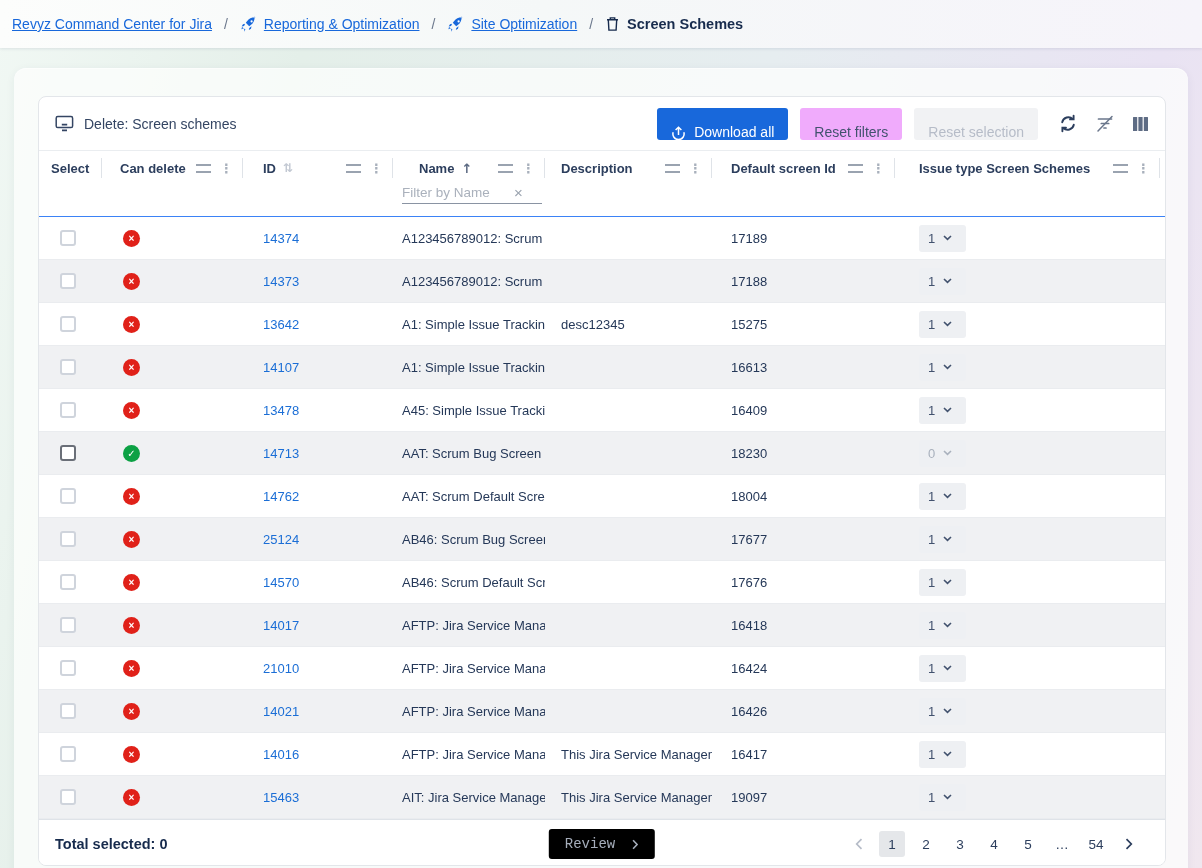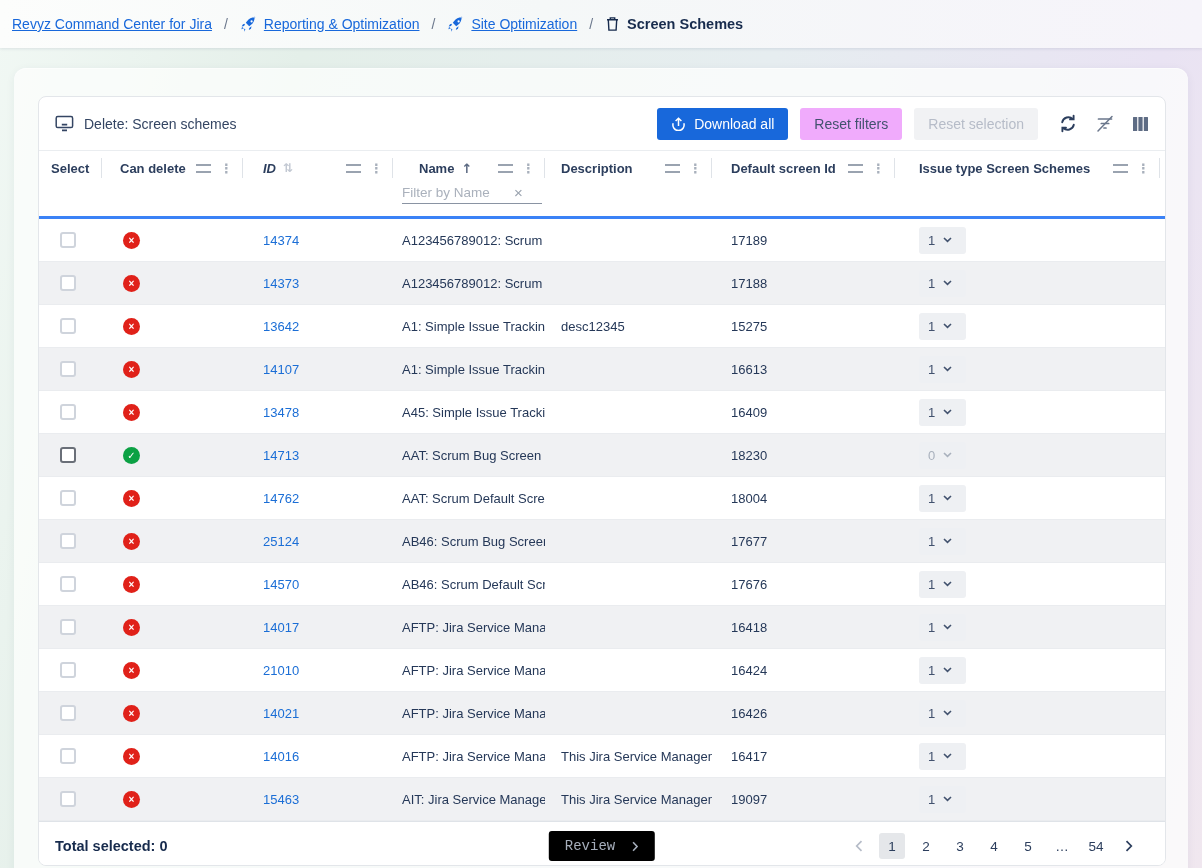--- a/index.html
+++ b/index.html
@@ -34,44 +34,44 @@
   .card {
     position:absolute; left:24px; top:28px; width:1128px; height:770px;
     background:#fff; border:1px solid #e3e6ea; border-radius:8px;
     display:flex; flex-direction:column; overflow:hidden;
   }
 
   
   .toolbar { height:54px; min-height:54px; border-bottom:1px solid #eaedf0; display:flex; align-items:center; padding:0 16px; }
   .card-title { display:flex; align-items:center; gap:10px; font-size:14px; color:#344563; }
   .toolbar-right { margin-left:auto; display:flex; align-items:center; gap:12px; }
-  .btn { height:32px; border:none; border-radius:3px; font-size:14px; padding:0 14px; cursor:pointer; display:flex; align-items:center; gap:8px; font-family:inherit; }
+  .btn { height:32px; border:none; border-radius:3px; font-size:14px; padding:0 14px; cursor:pointer; display:flex; align-items:flex-end; gap:8px; font-family:inherit; }
   .btn-primary { background:#1868db; color:#fff; font-weight:500; }
   .btn-subtle { background:#f0abfc; color:#42526e; }
   .btn-disabled { background:#f1f2f4; color:#b6bcc8; cursor:default; }
   .tool-icons { display:flex; align-items:center; gap:17px; margin-left:8px; }
   .icon-btn { background:none; border:none; cursor:pointer; display:flex; align-items:center; padding:0; }
 
   
-  .thead { border-bottom:3px solid #3b82f6; }
+  .thead { border-bottom:1px solid #3b82f6; }
   .hrow { display:flex; height:34px; align-items:center; }
   .hcell { display:flex; align-items:center; position:relative; height:100%; font-size:13px; font-weight:bold; color:#2c3e5d; }
   .hcell::after { content:""; position:absolute; right:0; top:7px; height:20px; width:1px; background:#dfe3e8; }
   .hlabel { white-space:nowrap; }
   .hicons { margin-left:auto; display:flex; align-items:center; gap:9px; padding-right:10px; }
   .ifilter { width:15px; height:9px; border-top:2px solid #9aa3b0; border-bottom:2px solid #9aa3b0; }
   .ikebab { color:#a8b0bc; font-size:13px; font-family:"DejaVu Sans", sans-serif; line-height:1; }
   .isort-both { color:#c3c9d3; font-size:12px; margin-left:7px; font-family:"DejaVu Sans", sans-serif; }
   .isort-asc { color:#5e6c84; font-size:13px; margin-left:7px; font-family:"DejaVu Sans", sans-serif; }
 
   
   .c-select{width:63px;} .c-candelete{width:141px;} .c-id{width:150px;}
   .c-name{width:152px;} .c-desc{width:167px;} .c-screen{width:183px;} .c-count{flex:1;}
   .hcell.c-select{padding-left:12px;} .hcell.c-candelete{padding-left:18px;}
-  .hcell.c-id{padding-left:20px;font-style:italic;} .hcell.c-name{padding-left:26px;}
+  .hcell.c-id{padding-left:20px;} .hcell.c-name{padding-left:26px;}
   .hcell.c-desc{padding-left:16px;} .hcell.c-screen{padding-left:19px;} .hcell.c-count{padding-left:24px;}
 
   
   .frow { display:flex; height:31px; align-items:flex-start; }
   .fcell-name { margin-left:363px; width:140px; display:flex; align-items:center; border-bottom:1px solid #8a94a3; padding-bottom:3px; }
   .filter-input { border:none; outline:none; background:transparent; width:112px; font-size:13.5px; color:#000000; font-family:inherit; }
   .filter-input::placeholder { color:#aab1bc; }
   .filter-clear { color:#9aa3af; font-size:15px; cursor:pointer; background:none; border:none; line-height:1; padding:0; }
 
   

